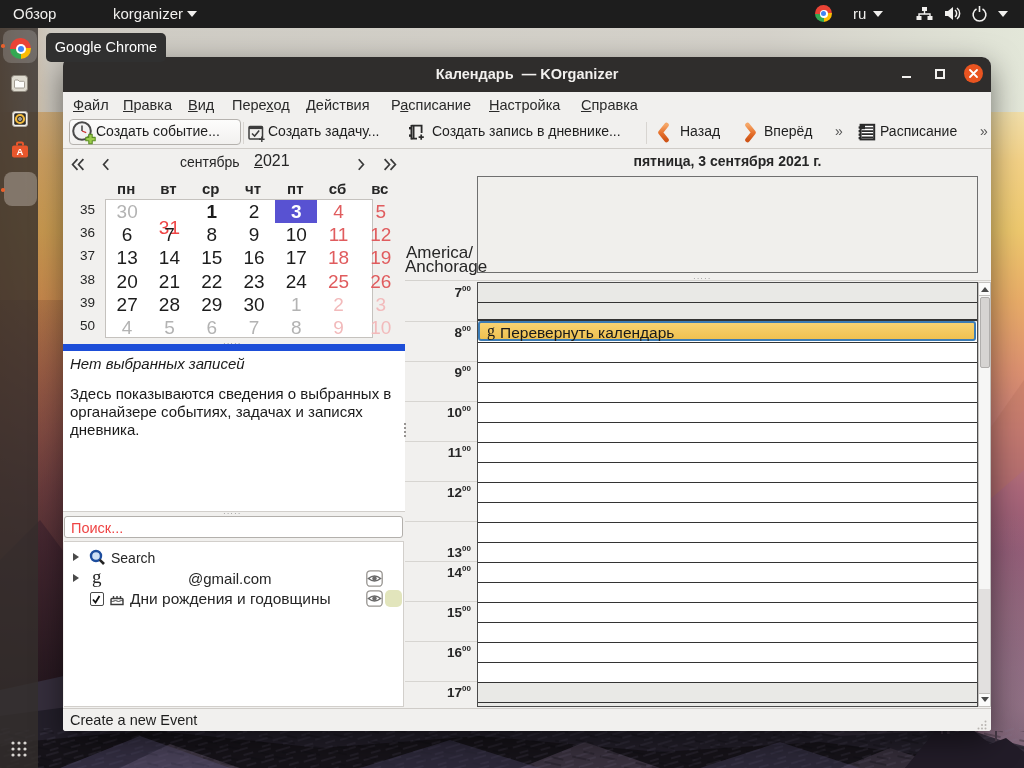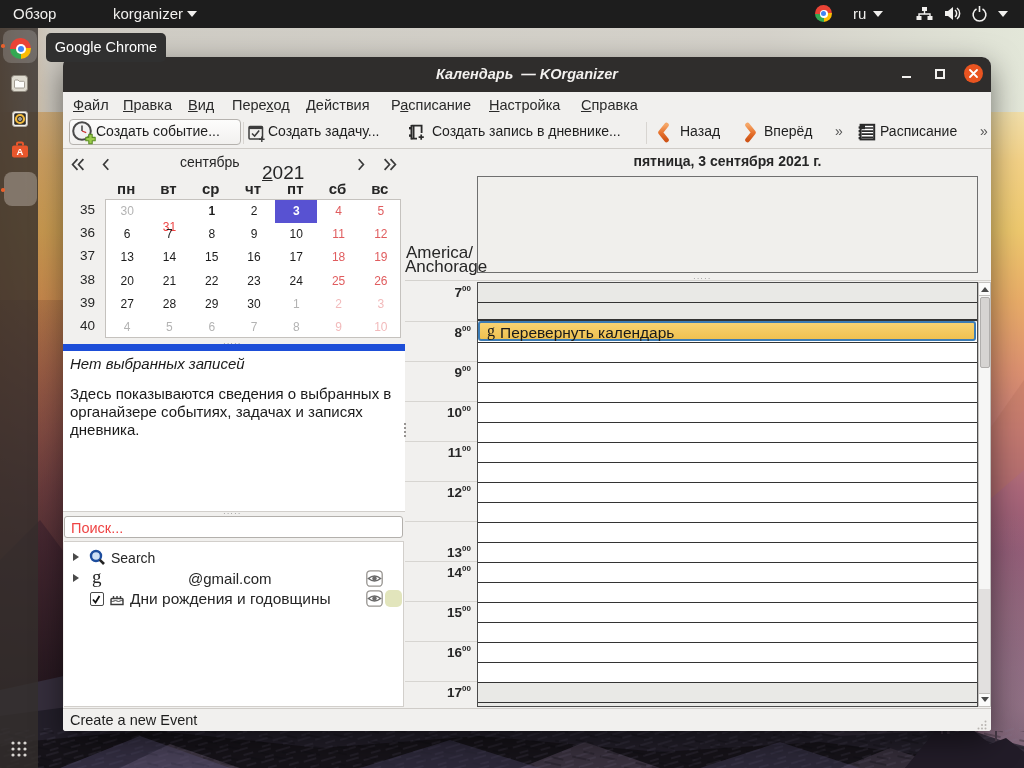--- a/index.html
+++ b/index.html
@@ -146,21 +146,21 @@
         <circle cx="14" cy="8" r="1.6"></circle>
       <circle cx="2" cy="14" r="1.6"></circle>
         <circle cx="8" cy="14" r="1.6"></circle>
         <circle cx="14" cy="14" r="1.6"></circle>
     </g>
   </svg>
 </div>
 
 <div class="abs" id="win" style="left:63px;top:57px;width:928px;height:674px;border-radius:9px 9px 3px 3px;background:#f1f0ee;box-shadow:0 10px 30px rgba(0,0,0,0.5);color:#262626;">
 
-  <div class="abs" style="left:0;top:0;width:928px;height:35px;background:#2f2d2c;border-radius:9px 9px 0 0;font-style:italic;">
+  <div class="abs" style="left:0;top:0;width:928px;height:35px;background:#2f2d2c;border-radius:9px 9px 0 0;">
     <div style="text-align:center;font-weight:bold;font-size:14.5px;color:#f2f0ee;line-height:35px;">Календарь&nbsp; — KOrganizer</div>
     <div class="abs" style="left:839px;top:19px;width:9px;height:2px;background:#f2f0ee;"></div>
     <div class="abs" style="left:872px;top:12px;width:10px;height:10px;border:2px solid #f2f0ee;"></div>
     <div class="abs" style="left:901px;top:7px;width:19px;height:19px;border-radius:50%;background:#e95420;">
       <svg width="19" height="19" viewBox="0 0 19 19">
           <path d="M6 6 L13 13 M13 6 L6 13" stroke="#fff" stroke-width="1.8" stroke-linecap="round"></path>
         </svg>
     </div>
   </div>
 
@@ -247,21 +247,21 @@
 
   <div id="sidebar" class="abs" style="left:0;top:92px;width:342px;height:559px;">
 
     <svg class="abs" style="left:7.5px;top:9px" width="14" height="13" viewBox="0 0 14 13">
       <path d="M6.5 1.2 L1.6 6.5 L6.5 11.8 M12.4 1.2 L7.5 6.5 L12.4 11.8" stroke="#3a3a3a" stroke-width="1.7" fill="none"></path>
     </svg>
     <svg class="abs" style="left:39px;top:9px" width="8" height="13" viewBox="0 0 8 13">
       <path d="M6.3 1.2 L1.6 6.5 L6.3 11.8" stroke="#3a3a3a" stroke-width="1.7" fill="none"></path>
     </svg>
     <div class="abs" style="left:117px;top:5px;font-size:14px;">сентябрь</div>
-    <div class="abs" style="left:191px;top:13px;font-size:19px;margin-left:8px;"><u>2</u>021</div>
+    <div class="abs" style="left:191px;top:3px;font-size:16px;"><u>2</u>021</div>
     <svg class="abs" style="left:294px;top:9px" width="8" height="13" viewBox="0 0 8 13">
       <path d="M1.7 1.2 L6.4 6.5 L1.7 11.8" stroke="#3a3a3a" stroke-width="1.7" fill="none"></path>
     </svg>
     <svg class="abs" style="left:320px;top:9px" width="14" height="13" viewBox="0 0 14 13">
       <path d="M1.6 1.2 L6.5 6.5 L1.6 11.8 M7.5 1.2 L12.4 6.5 L7.5 11.8" stroke="#3a3a3a" stroke-width="1.7" fill="none"></path>
     </svg>
 
     <div class="abs" id="dwdays" style="left:42px;top:31px;width:296px;height:16px;font-size:15px;font-weight:bold;">
         <span style="position:absolute;left:0px;width:42.29px;text-align:center;top:0;">пн</span>
         <span style="position:absolute;left:42.29px;width:42.29px;text-align:center;top:0;">вт</span>
@@ -271,24 +271,24 @@
         <span style="position:absolute;left:211.45px;width:42.29px;text-align:center;top:0;">сб</span>
         <span style="position:absolute;left:253.74px;width:42.29px;text-align:center;top:0;">вс</span>
       </div>
 
     <div class="abs" id="dweeks" style="left:0px;top:50px;width:36px;font-size:13.5px;">
         <div style="position:absolute;right:4px;top:3px;">35</div>
         <div style="position:absolute;right:4px;top:26.17px;">36</div>
         <div style="position:absolute;right:4px;top:49.34px;">37</div>
         <div style="position:absolute;right:4px;top:72.51px;">38</div>
         <div style="position:absolute;right:4px;top:95.68px;">39</div>
-        <div style="position:absolute;right:4px;top:118.85000000000001px;">40</div>
+        <div style="position:absolute;right:4px;top:118.85000000000001px;">50</div>
       </div>
 
-    <div class="abs" id="dgrid" style="left:42px;top:50px;width:296px;height:139px;background:#fff;border:1px solid #c5c2be;font-size:12px;">
+    <div class="abs" id="dgrid" style="left:42px;top:50px;width:268px;height:139px;background:#fff;border:1px solid #c5c2be;font-size:19px;">
         <div style="position:absolute;left:0px;top:0px;width:42.29px;height:23.17px;line-height:23.17px;text-align:center;color:#b3b3b3;">30</div>
         <div style="position:absolute;left:42.29px;top:16px;width:42.29px;height:23.17px;line-height:23.17px;text-align:center;color:#ef4444;">31</div>
         <div style="position:absolute;left:84.58px;top:0px;width:42.29px;height:23.17px;line-height:23.17px;text-align:center;color:#1c1c1c;font-weight:bold;">1</div>
         <div style="position:absolute;left:126.87px;top:0px;width:42.29px;height:23.17px;line-height:23.17px;text-align:center;color:#1c1c1c;">2</div>
         <div style="position:absolute;left:169.16px;top:0px;width:42.29px;height:23.17px;line-height:23.17px;text-align:center;color:#fff;font-weight:bold;background:#5852d2;">3</div>
         <div style="position:absolute;left:211.45px;top:0px;width:42.29px;height:23.17px;line-height:23.17px;text-align:center;color:#e05c5e;">4</div>
         <div style="position:absolute;left:253.74px;top:0px;width:42.29px;height:23.17px;line-height:23.17px;text-align:center;color:#e05c5e;">5</div>
         <div style="position:absolute;left:0px;top:23.17px;width:42.29px;height:23.17px;line-height:23.17px;text-align:center;color:#1c1c1c;">6</div>
         <div style="position:absolute;left:42.29px;top:23.17px;width:42.29px;height:23.17px;line-height:23.17px;text-align:center;color:#1c1c1c;">7</div>
         <div style="position:absolute;left:84.58px;top:23.17px;width:42.29px;height:23.17px;line-height:23.17px;text-align:center;color:#1c1c1c;">8</div>

